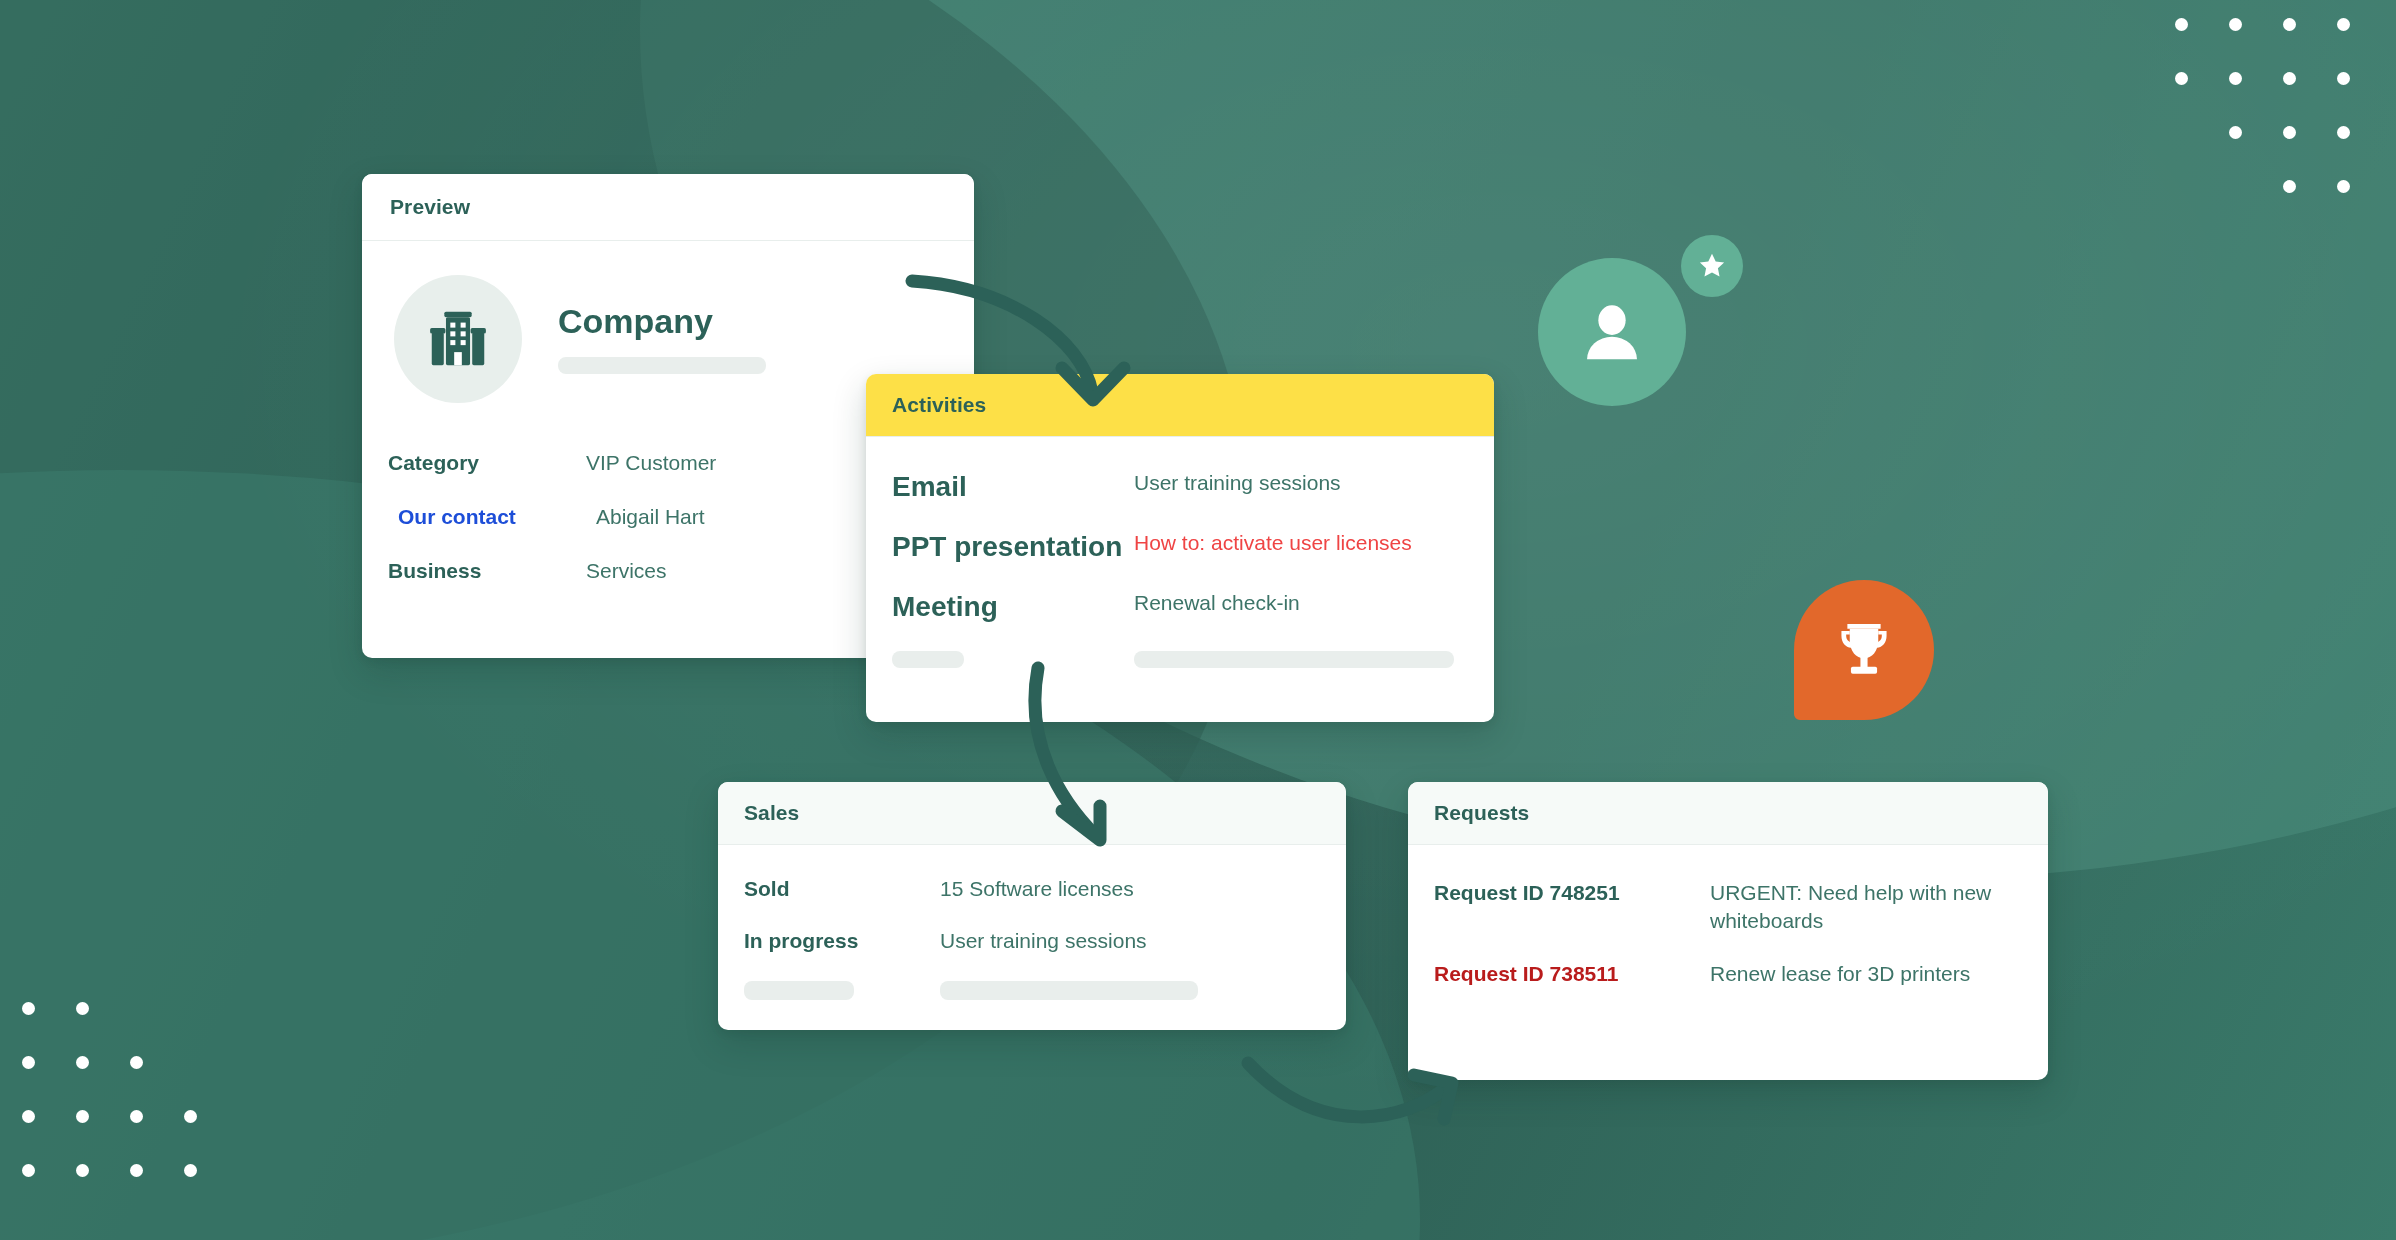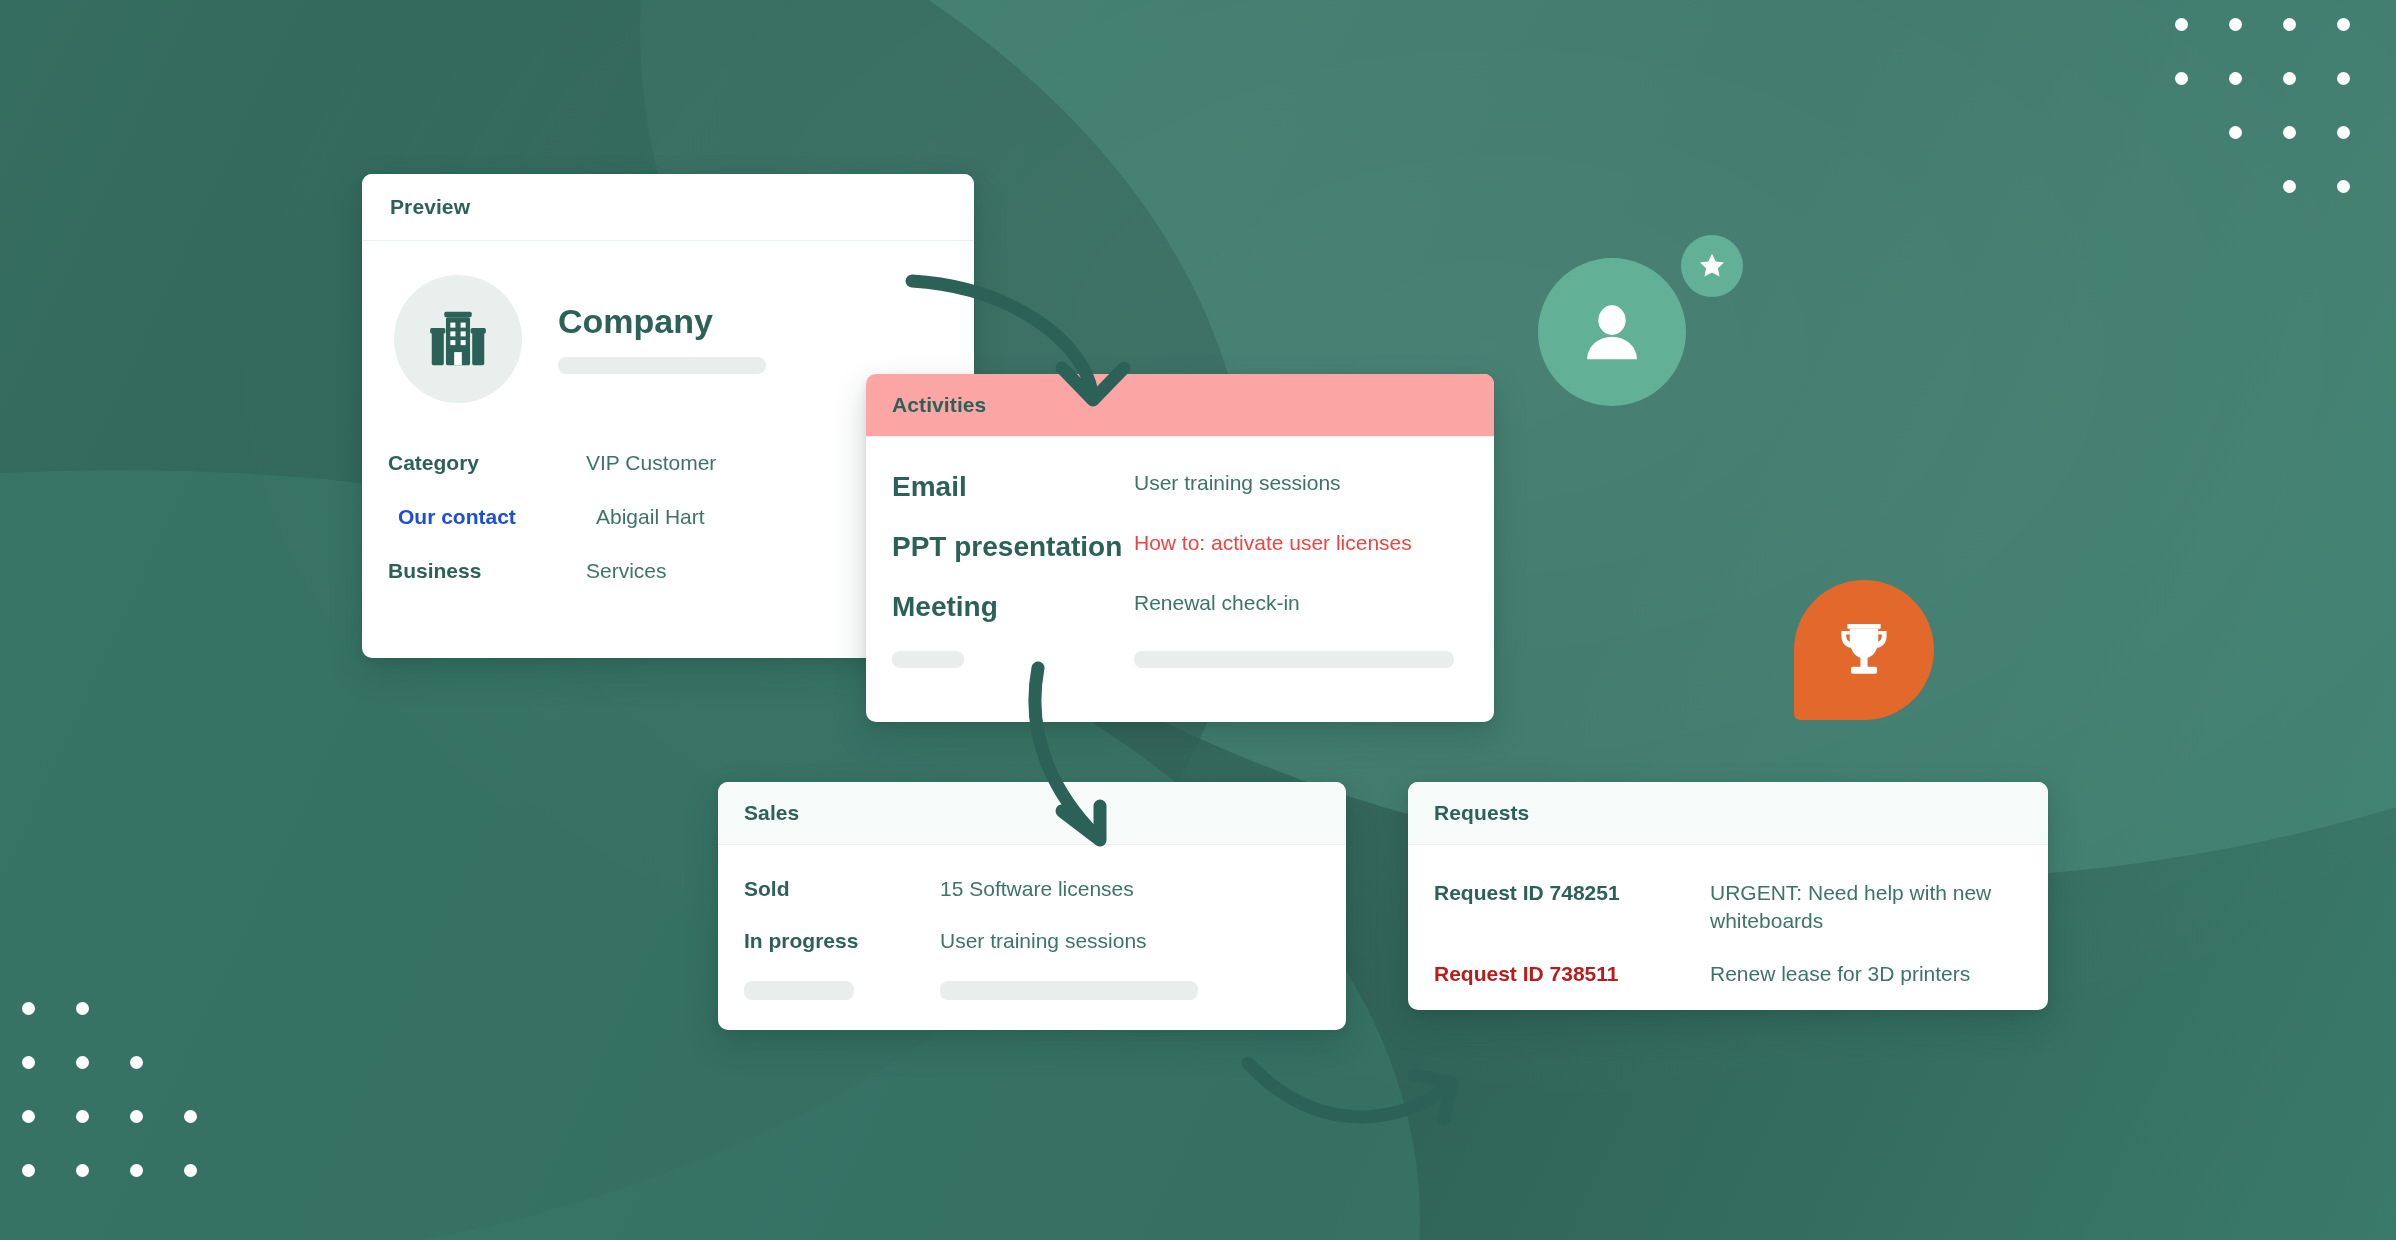--- a/index.html
+++ b/index.html
@@ -107,21 +107,21 @@
   #card-sales{left:698px;top:782px;width:628px;height:248px;margin-left:20px;}
   .sal-rows{padding-top:32px;}
   .sal-rows .row{margin-bottom:28px;}
   .sal-rows .rk{width:196px;font-size:21px;}
   .sal-rows .rv{font-size:21px;}
   .sal-ph-row{display:flex;align-items:center;margin-top:14px;}
   .sal-ph-a{width:110px;height:19px;}
   .sal-ph-b{width:258px;height:19px;margin-left:86px;}
 
   
-  #card-requests{left:1408px;top:782px;width:640px;height:228px;}
+  #card-requests{left:1408px;top:782px;width:640px;height:298px;}
   .req-rows{padding-top:34px;}
   .req-rows .row{margin-bottom:26px;}
   .req-rows .rk{width:276px;font-size:21px;line-height:1.32;}
   .req-rows .rv{font-size:21px;line-height:1.32;max-width:300px;}
 
   
   #avatar-badge{
     position:absolute;left:1538px;top:258px;width:148px;height:148px;border-radius:50%;
     background:#62b096;display:flex;align-items:center;justify-content:center;
   }
@@ -220,21 +220,21 @@
           </div>
           <div class="row">
             <div class="rk" style="color: rgb(44, 97, 88);">Business</div>
             <div class="rv" style="color: rgb(61, 116, 104);">Services</div>
           </div>
         </div>
     </div>
   </div>
 
   <div class="card" id="card-activities" style="background: rgb(255, 255, 255);">
-    <div class="card-head" style="background: #fca5a5;">
+    <div class="card-head" style="background: #fde047;">
       <span class="card-title" style="color: rgb(44, 97, 88);">Activities</span>
     </div>
     <div class="card-body">
       <div class="act-rows" id="activities-rows">
           <div class="row">
             <div class="rk" style="color: rgb(44, 97, 88);">Email</div>
             <div class="rv" style="color: rgb(61, 116, 104);">User training sessions</div>
           </div>
           <div class="row">
             <div class="rk" style="color: rgb(44, 97, 88);">PPT presentation</div>

